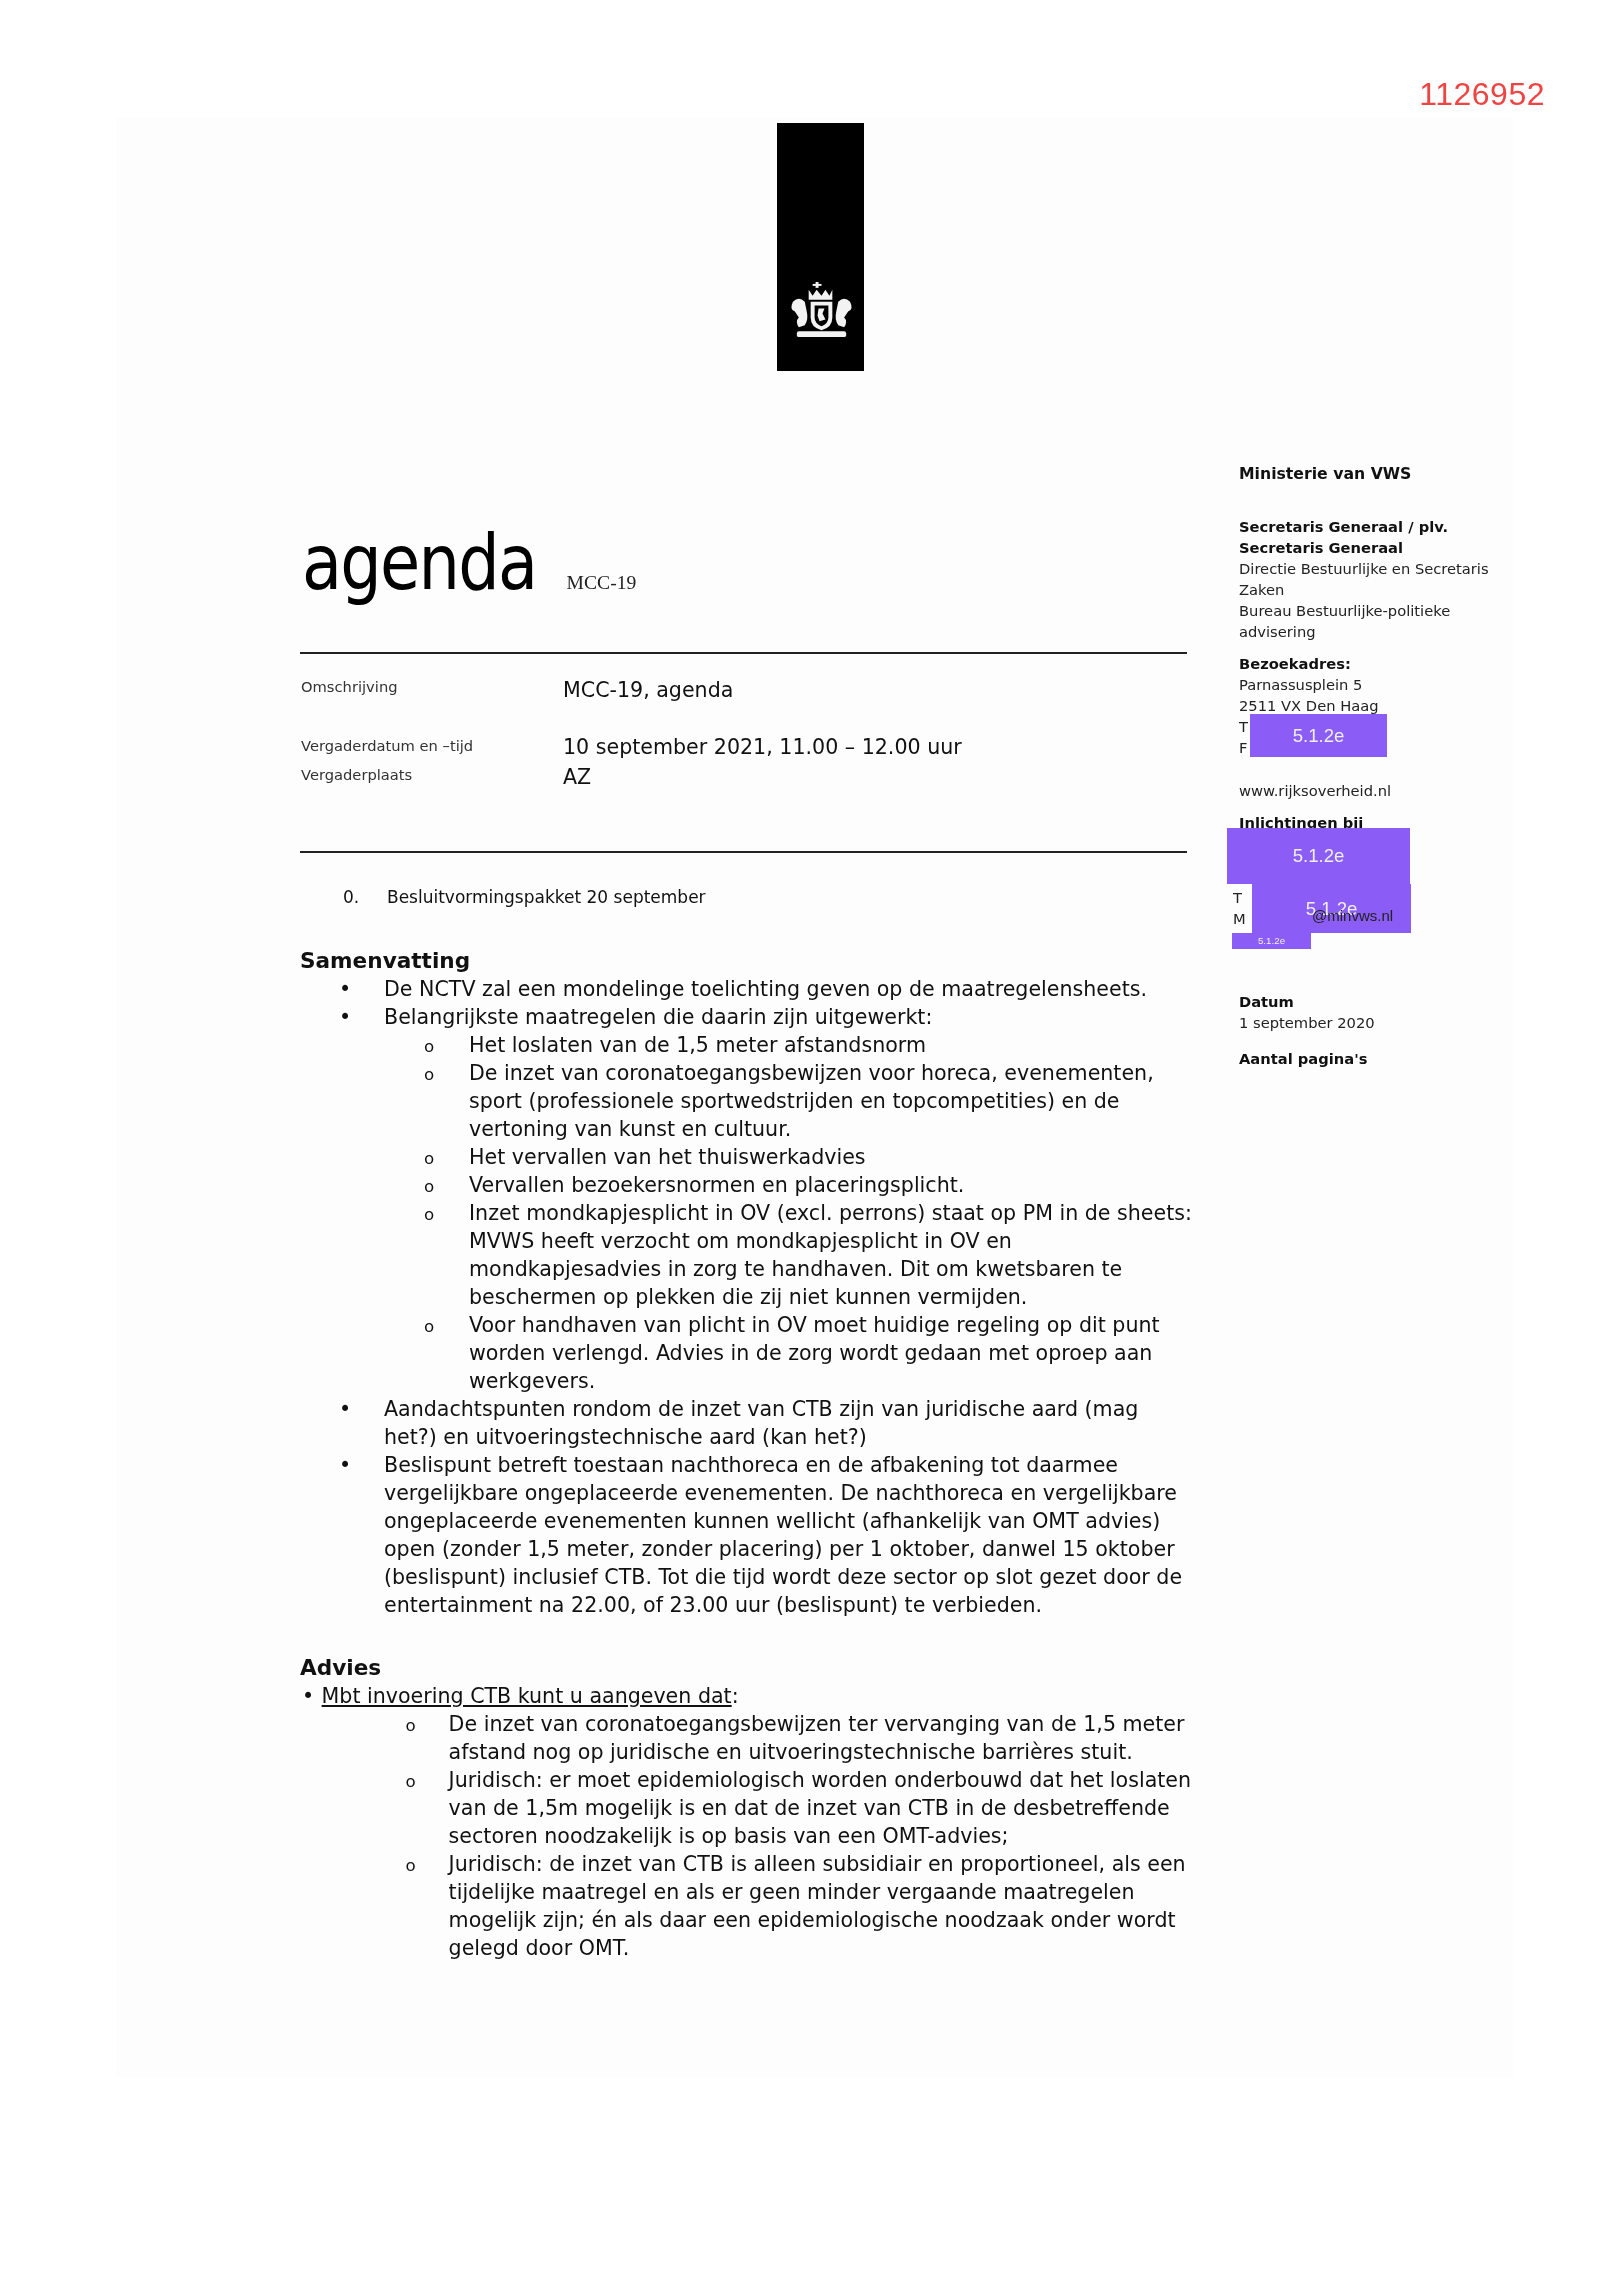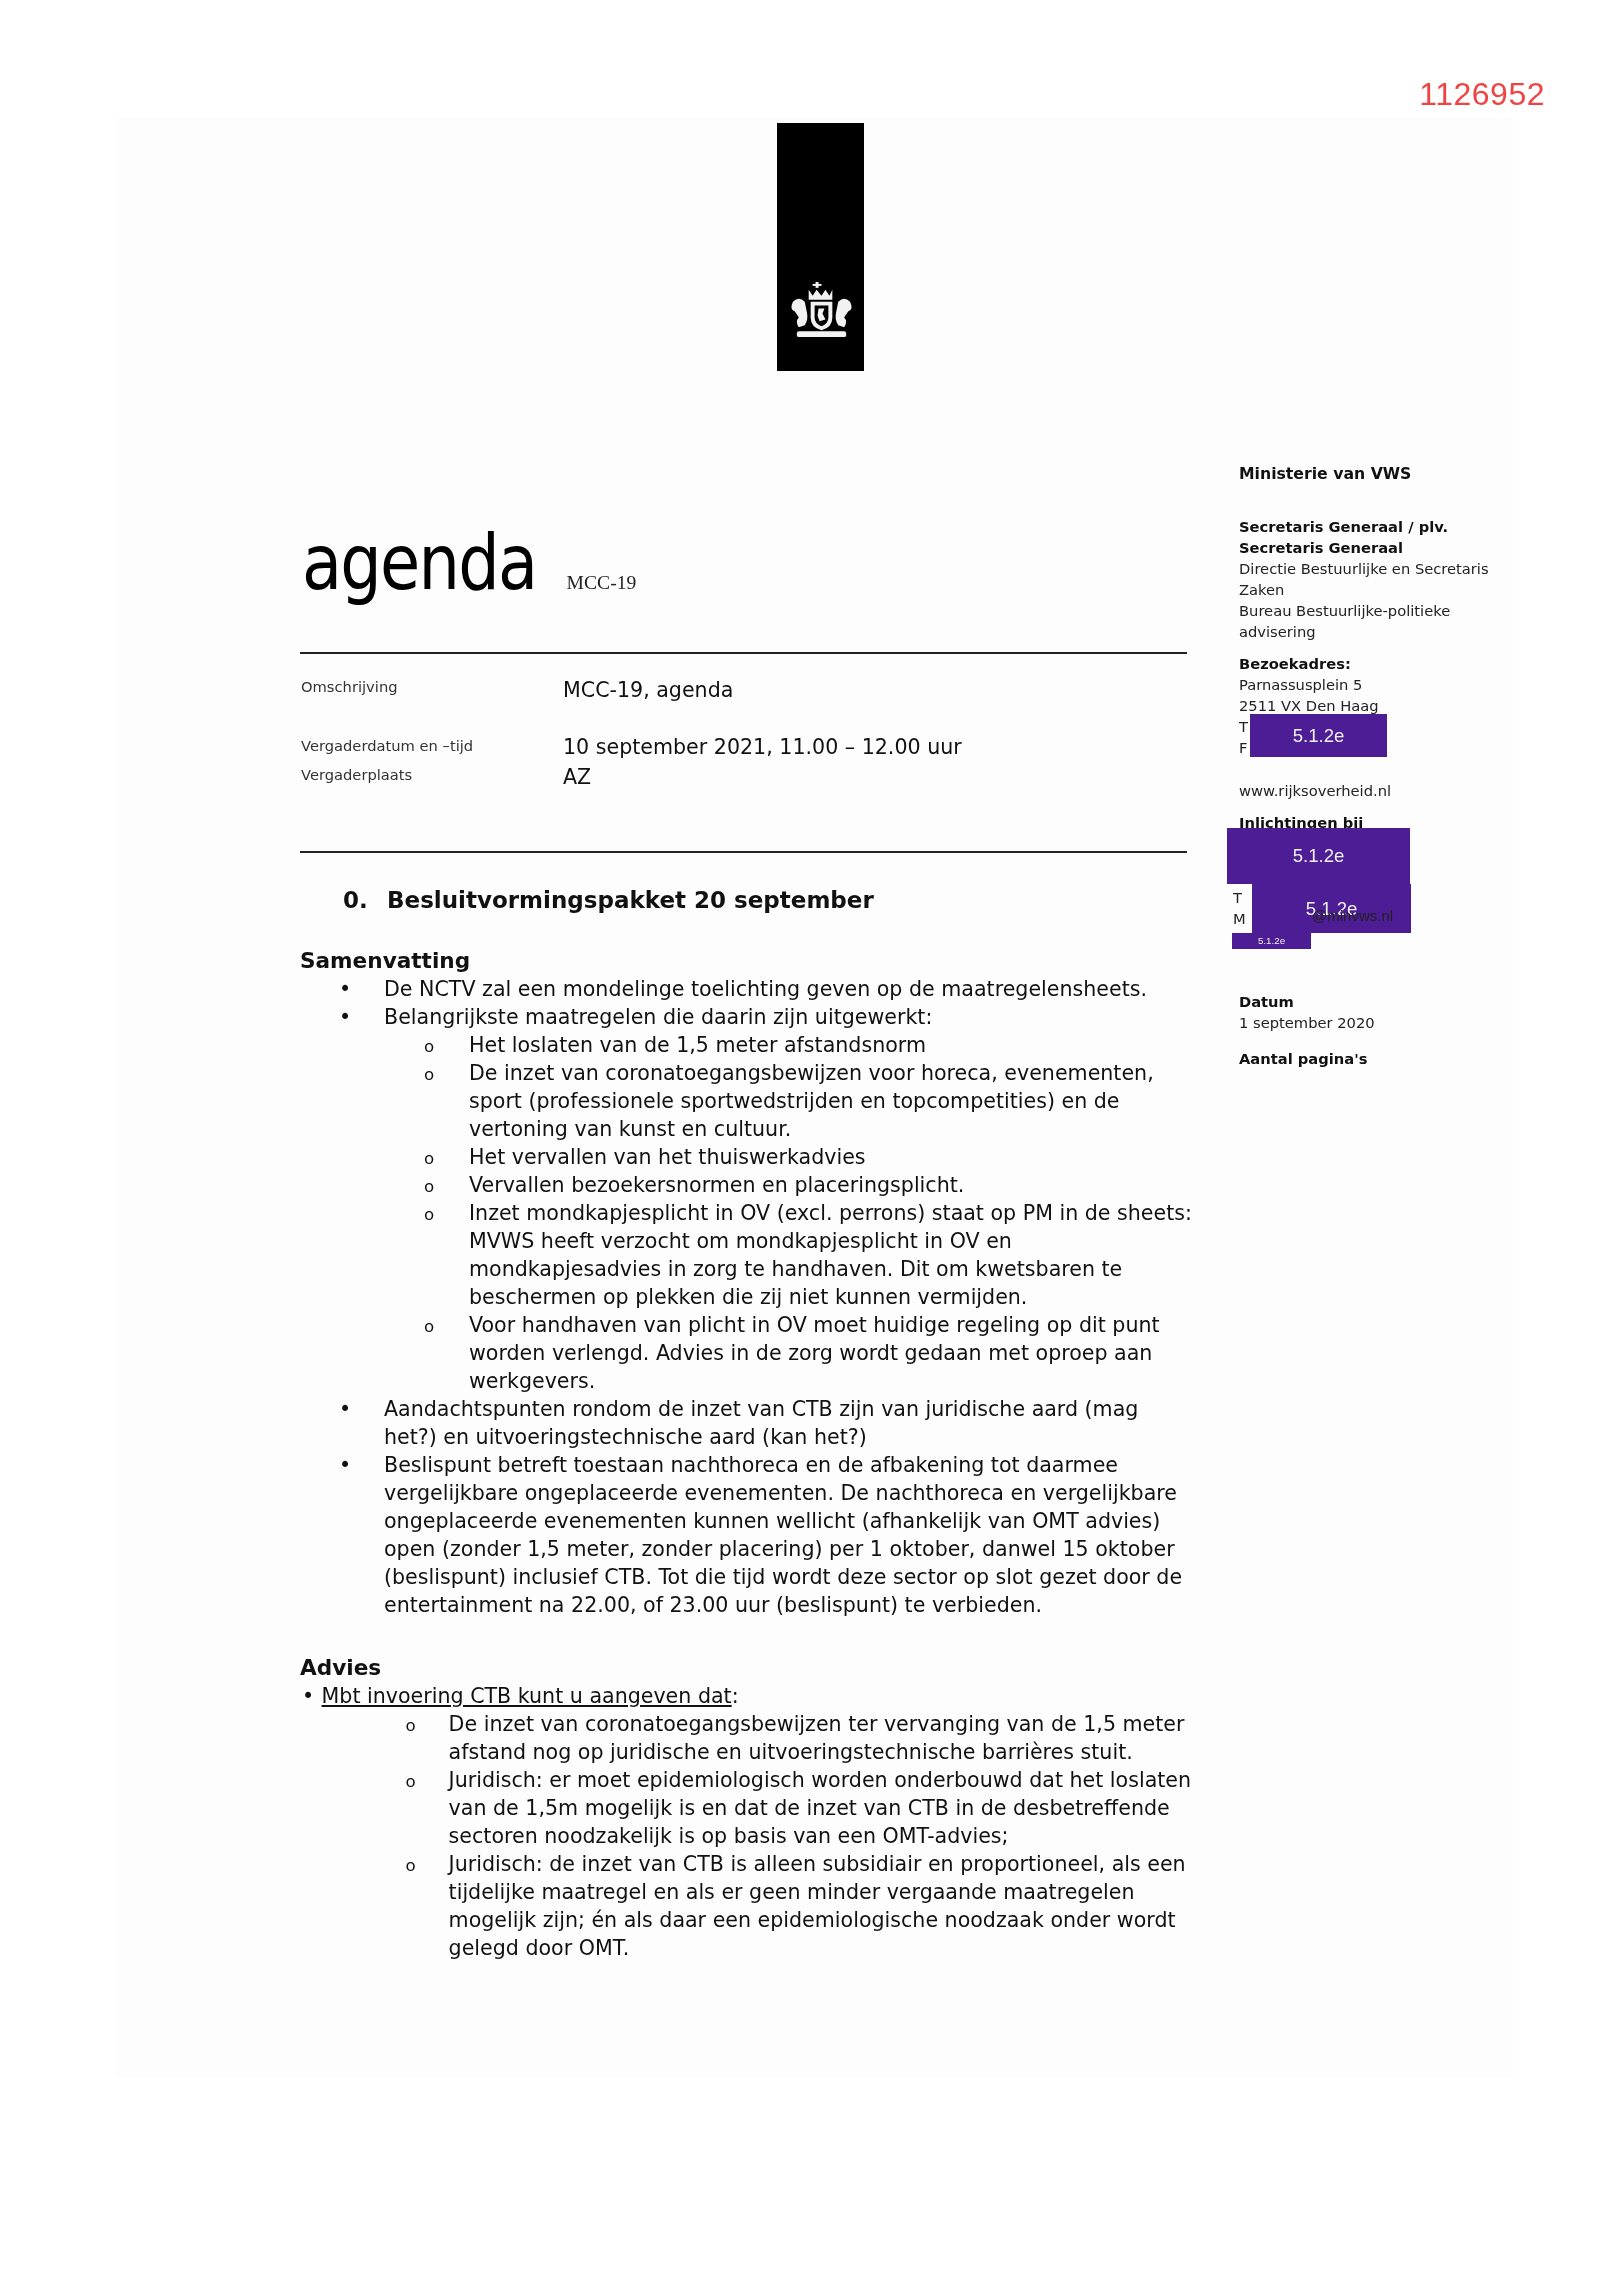--- a/index.html
+++ b/index.html
@@ -11,42 +11,42 @@
 
     .title-wrap { position: absolute; left: 302px; top: 518px; display: flex; align-items: baseline; }
     .title-main { font-family: "DejaVu Sans", sans-serif; font-size: 76px; letter-spacing: -2px; color: #000; transform: scaleX(0.86); transform-origin: left; display: inline-block; width: 245px; }
     .title-sub { font-family: Liberation Serif, serif; font-size: 19.6px; color: #222; margin-left: 19.6px; }
 
     .rule { position: absolute; left: 300px; width: 887px; height: 2px; background: #222; }
 
     .meta-label { position: absolute; left: 301px; font-size: 14.7px; color: #333; }
     .meta-value { position: absolute; left: 563px; font-size: 20.6px; color: #111; }
 
-    .section-head { position: absolute; left: 343px; top: 887px; font-size: 23px; font-weight: bold; color: #111; }
+    .section-head { position: absolute; left: 343px; top: 887px; font-size: 17px; font-weight: normal; color: #111; }
     .section-head .num { display: inline-block; width: 44px; }
 
     .body-text { position: absolute; left: 300px; width: 892px; font-size: 20.6px; line-height: 28px; color: #111; }
     .h-sub { font-weight: bold; font-size: 21.6px; margin: 0; }
     ul.lvl1 { list-style: none; margin: 0; padding: 0; }
     ul.lvl1 > li { position: relative; padding-left: 84px; }
     ul.lvl1 > li > .bullet { position: absolute; left: 39px; top: 0; }
     ul.lvl2 { list-style: none; margin: 0; padding: 0; }
     ul.lvl2 > li { position: relative; padding-left: 85px; }
     ul.lvl2 > li > .bullet { position: absolute; left: 40px; top: 1px; font-size: 16.7px; }
     ul.advies1 { list-style: none; margin: 0; padding: 0; }
     ul.advies1 > li { position: relative; padding-left: 21.6px; }
     ul.advies1 > li > .bullet { position: absolute; left: 2px; top: 0; }
     ul.advies2 { list-style: none; margin: 0; padding: 0; }
     ul.advies2 > li { position: relative; padding-left: 127px; }
     ul.advies2 > li > .bullet { position: absolute; left: 84px; top: 1px; font-size: 16.7px; }
     .u { text-decoration: underline; }
 
     .side { position: absolute; left: 1239px; width: 284px; font-size: 14.7px; line-height: 21px; color: #222; }
     .side .b { font-weight: bold; color: #111; }
-    .redact { background: #4c1d95; color: #f0f0f0; font-family: "Liberation Sans", sans-serif; text-align: center; position: absolute; }
+    .redact { background: #8b5cf6; color: #f0f0f0; font-family: "Liberation Sans", sans-serif; text-align: center; position: absolute; }
   </style>
 </head>
 <body>
 
 <div class="page-bg"></div>
 
 <div class="doc-id">1126952</div>
 
 <div class="logo-bar">
   <svg width="73" height="65" viewBox="0 0 74 66">

